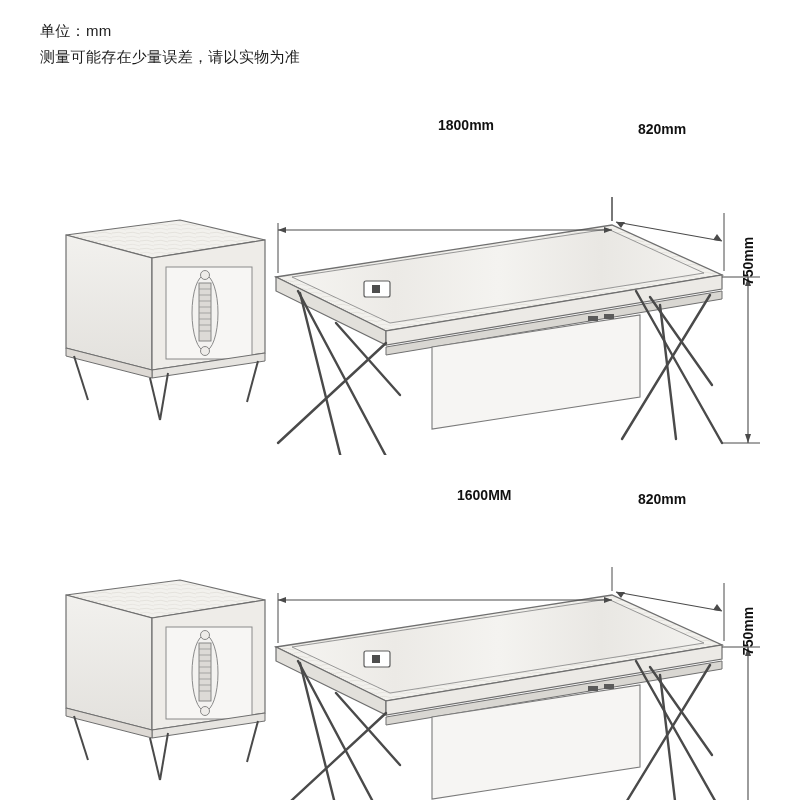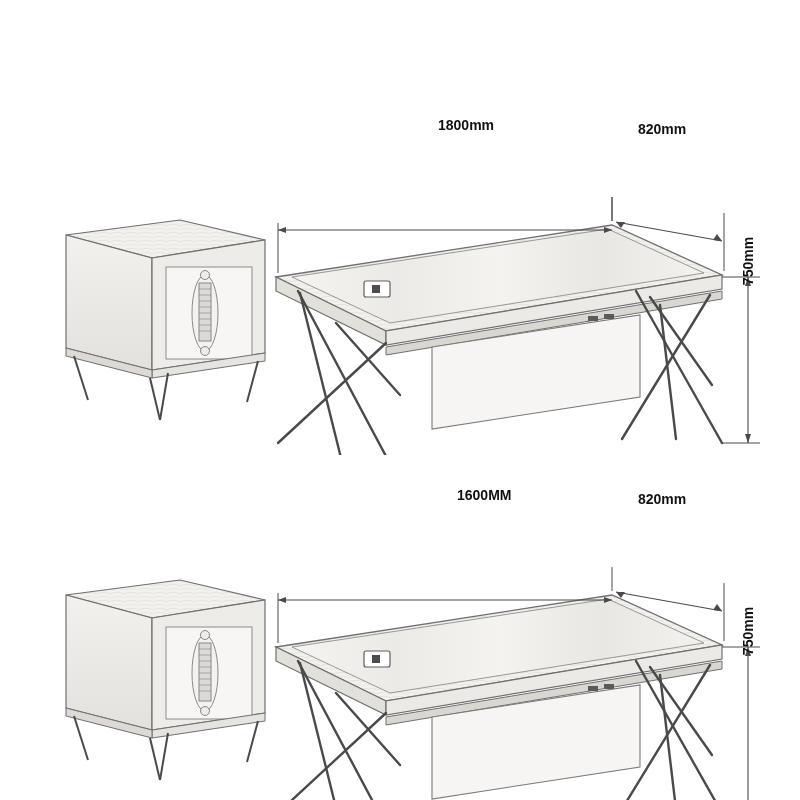--- a/index.html
+++ b/index.html
@@ -53,20 +53,24 @@
     transform-origin: center center;
     transform: rotate(-90deg);
   }
   svg { display: block; }
 </style>
 </head>
 <body>
 
 <div class="page">
 
+  <div class="notes">
+    <div class="note-line">单位：mm</div>
+    <div class="note-line">测量可能存在少量误差，请以实物为准</div>
+  </div>
 
   <div class="diagram" id="diagram-top">
     <svg width="800" height="360" viewBox="0 0 800 360" xmlns="http://www.w3.org/2000/svg">
       <defs>
         <linearGradient id="woodTop1" x1="0" y1="0" x2="1" y2="0">
           <stop offset="0%" stop-color="#f5f4f1"></stop>
           <stop offset="25%" stop-color="#eceae6"></stop>
           <stop offset="50%" stop-color="#f4f3f0"></stop>
           <stop offset="75%" stop-color="#e9e7e3"></stop>
           <stop offset="100%" stop-color="#f3f2ef"></stop>

